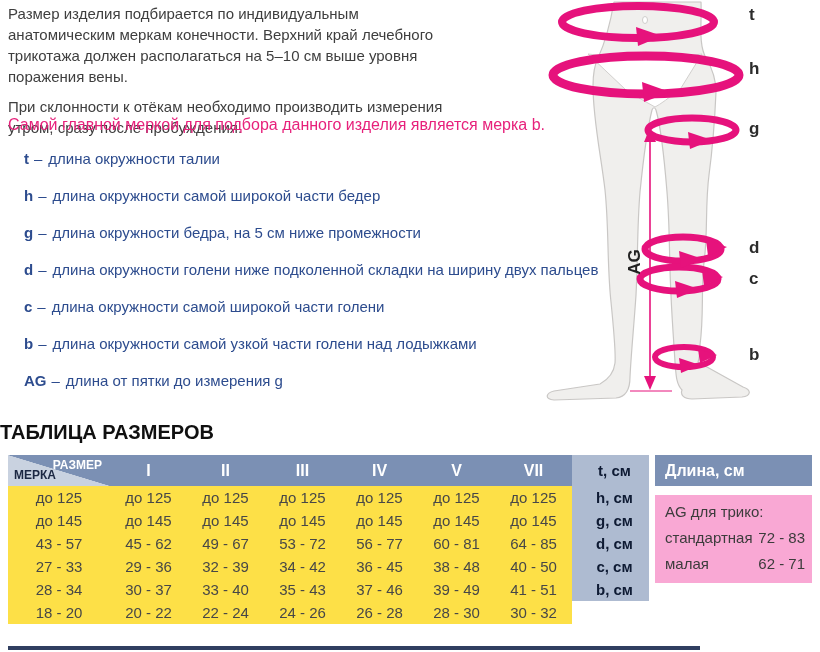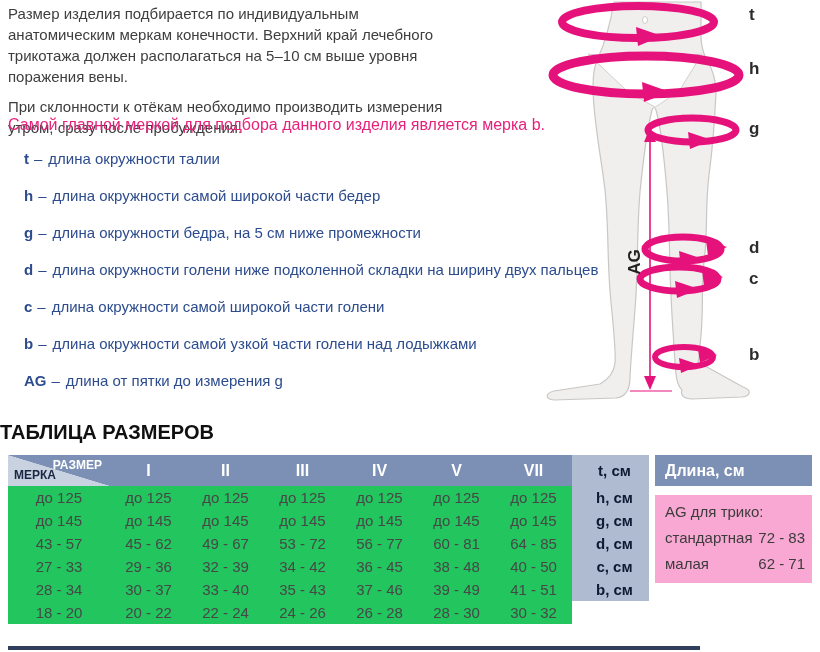--- a/index.html
+++ b/index.html
@@ -34,21 +34,21 @@
   .cell-h { background:#7b90b4; color:#fff; font-weight:bold; font-size:16px;
             display:flex; align-items:center; justify-content:center; }
   .corner { position:relative;
             background:linear-gradient(to top right,#c9d2e0 49.6%,#7b90b4 50.4%); }
   .corner .size    { position:absolute; top:3px; right:8px; color:#fff;
                      font-weight:bold; font-size:12px; }
   .corner .measure { position:absolute; bottom:4px; left:6px; color:#1b2742;
                      font-weight:bold; font-size:12px; }
   .cell-l { background:#aebbd1; color:#0e1a33; font-weight:bold; font-size:15px;
             display:flex; align-items:center; justify-content:center;padding-left:8px; }
-  .cell-v { background:#22c55e; color:#474747; font-size:15px;
+  .cell-v { background:#fde047; color:#474747; font-size:15px;
             display:flex; align-items:center; justify-content:center; }
   
   .panel { position:absolute; left:655px; top:455px; width:157px; }
   .panel-h { height:31px; background:#7b90b4; color:#fff; font-weight:bold;
              font-size:16px; display:flex; align-items:center; padding-left:10px;
              box-sizing:border-box; }
   .panel-b { margin-top:9px; background:#f9a8d4; padding:4px 7px 6px 10px; }
   .panel-sub { line-height:26px; font-size:15px; color:#3c3c3c; }
   .panel-row { display:flex; justify-content:space-between; line-height:26px;
                font-size:15px; color:#3c3c3c; }

